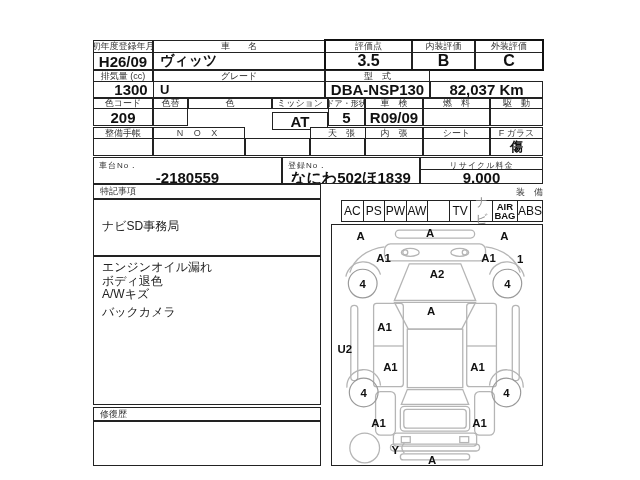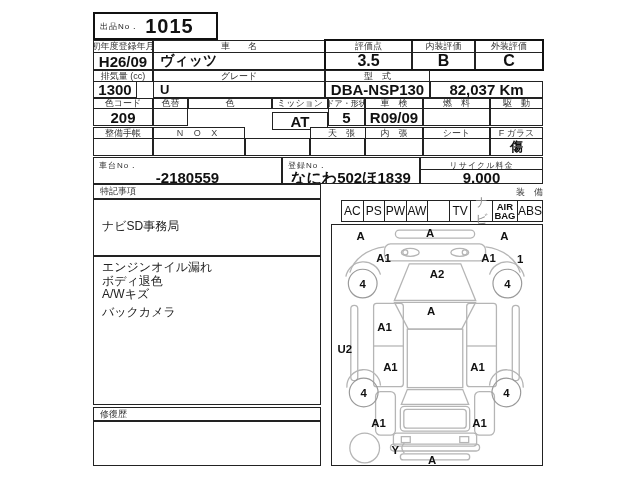--- a/index.html
+++ b/index.html
@@ -30,41 +30,37 @@
   .nox{color:#444;letter-spacing:4px;}
   svg .car{fill:none;stroke:#b5b5b5;stroke-width:1.3;}
   svg .wheel{fill:none;stroke:#9a9a9a;stroke-width:1.2;}
   svg text.mark{font:bold 11.5px "Liberation Sans","DejaVu Sans",sans-serif;fill:#111;text-anchor:middle;}
 </style>
 </head>
 <body>
 
 <div class="sheet">
 
-  <div class="lot">
-    <span class="lbl">出品No．</span>
-    <span class="num">1015</span>
-  </div>
 
   <div class="cell hdr" style="left:93px;top:40px;width:60px;height:13px">初年度登録年月</div>
   <div class="cell hdr" style="left:153px;top:40px;width:172px;height:13px">車　　名</div>
   <div class="cell hdr" style="left:325px;top:40px;width:87px;height:13px">評価点</div>
   <div class="cell hdr" style="left:412px;top:40px;width:63px;height:13px">内装評価</div>
   <div class="cell hdr" style="left:475px;top:40px;width:68px;height:13px">外装評価</div>
   <div class="cell val" style="left:93px;top:52px;width:60px;height:18px">H26/09</div>
   <div class="cell val left" style="left:153px;top:52px;width:172px;height:18px;font-size:14px">ヴィッツ</div>
   <div class="cell val" style="left:325px;top:52px;width:87px;height:18px;font-size:16px">3.5</div>
   <div class="cell val" style="left:412px;top:52px;width:63px;height:18px;font-size:16px">B</div>
   <div class="cell val" style="left:475px;top:52px;width:68px;height:18px;font-size:16px">C</div>
   <div class="boldframe" style="left:324px;top:39px;width:220px;height:32px"></div>
 
   <div class="cell hdr" style="left:93px;top:70px;width:60px;height:12px">排気量 (cc)</div>
   <div class="cell hdr" style="left:153px;top:70px;width:172px;height:12px">グレード</div>
   <div class="cell hdr" style="left:325px;top:70px;width:105px;height:12px">型　式</div>
-  <div class="cell val" style="left:93px;top:81px;width:44px;height:17px">1300</div>
+  <div class="cell val" style="left:93px;top:81px;width:76px;height:17px">1300</div>
   <div class="cell val left" style="left:153px;top:81px;width:172px;height:17px;font-size:13px">U</div>
   <div class="cell val" style="left:325px;top:81px;width:105px;height:17px">DBA-NSP130</div>
   <div class="cell val" style="left:430px;top:81px;width:113px;height:17px">82,037 Km</div>
 
   <div class="cell hdr" style="left:93px;top:98px;width:60px;height:11px">色コード</div>
   <div class="cell hdr" style="left:153px;top:98px;width:35px;height:11px">色替</div>
   <div class="cell hdr" style="left:188px;top:98px;width:84px;height:11px">色</div>
   <div class="cell hdr" style="left:272px;top:98px;width:56px;height:11px">ミッション</div>
   <div class="cell hdr" style="left:328px;top:98px;width:37px;height:11px;font-size:8px">ドア・形状</div>
   <div class="cell hdr" style="left:365px;top:98px;width:58px;height:11px">車　検</div>

